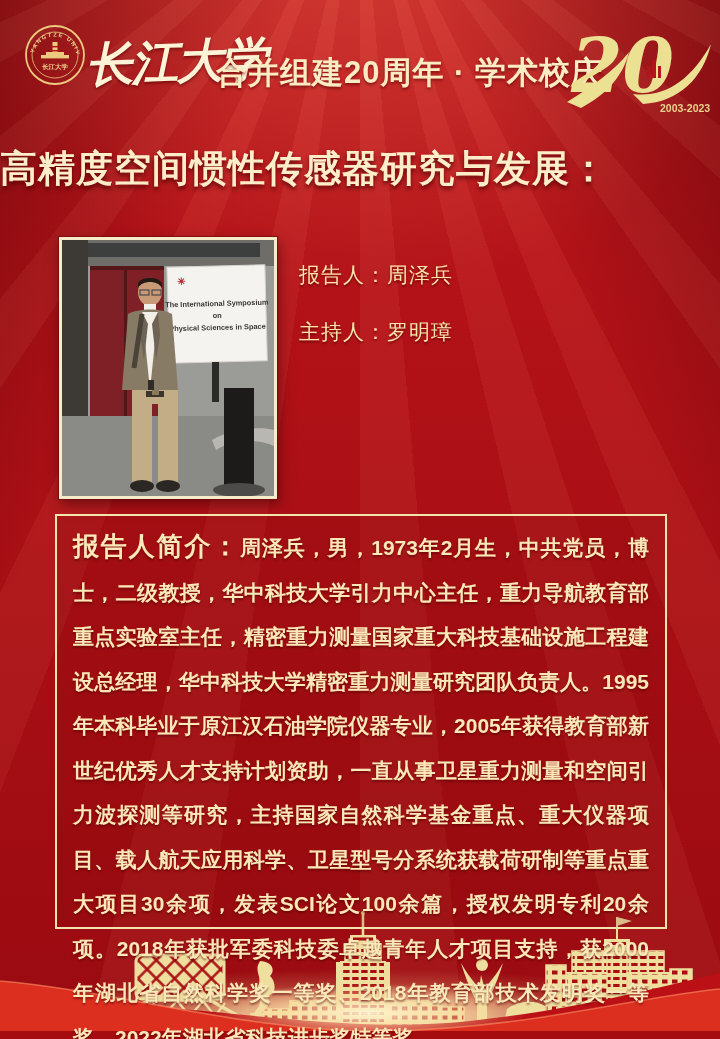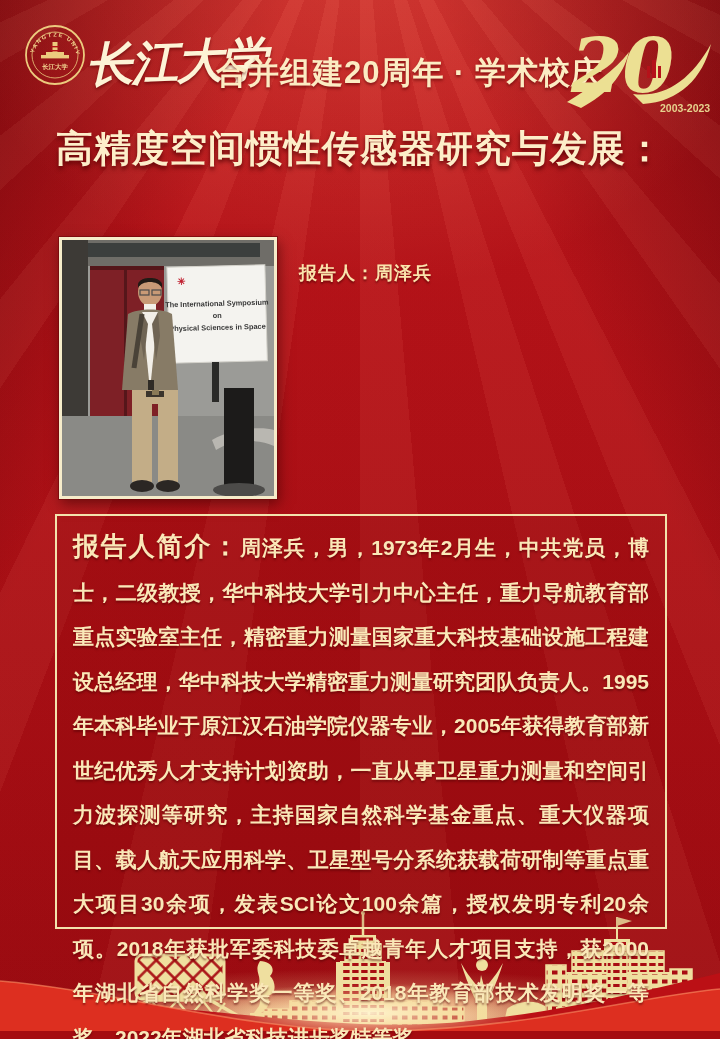--- a/index.html
+++ b/index.html
@@ -19,31 +19,31 @@
   
   .seal{position:absolute;left:24px;top:24px;width:62px;height:62px;}
   .calli{position:absolute;left:86px;top:30px;width:130px;height:70px;
     font-family:"DejaVu Serif",serif;font-style:italic;font-weight:bold;
     font-size:47px;line-height:66px;color:#fdf3d6;letter-spacing:-2px;
     transform:rotate(-2deg);text-shadow:0 2px 3px rgba(90,0,4,.6);white-space:nowrap;}
   .subtitle{position:absolute;left:216px;top:52px;font-size:31px;font-weight:bold;
     color:#fcecc3;letter-spacing:1px;text-shadow:0 2px 3px rgba(90,0,4,.6);white-space:nowrap;}
   .logo20{position:absolute;left:563px;top:10px;width:152px;height:108px;}
   
-  .title{position:absolute;top:124px;left:0;width:720px;text-align:center;
+  .title{position:absolute;top:144px;left:0;width:720px;
     font-size:37px;font-weight:bold;color:#fdeec9;line-height:50px;
     text-shadow:0 3px 4px rgba(80,0,3,.8);letter-spacing:1px;}
   
   .photo{position:absolute;left:59px;top:237px;width:218px;height:262px;margin:0;
     border:3px solid #f6ecca;box-sizing:border-box;
     box-shadow:0 0 0 1px rgba(110,8,10,.65), 2px 5px 12px rgba(55,0,0,.55);
     background:#8f8d88;}
   .photo svg{display:block;width:100%;height:100%;}
   .info-list{position:absolute;left:299px;top:261px;}
-  .info-row{height:30px;margin-bottom:27px;font-size:18px;font-weight:bold;
+  .info-row{height:30px;margin-bottom:27px;font-size:21px;font-weight:normal;
     color:#fae4ac;letter-spacing:1px;white-space:nowrap;
     text-shadow:0 2px 2px rgba(80,0,3,.6);}
   
   .bio-box{position:absolute;left:55px;top:514px;width:612px;height:415px;
     box-sizing:border-box;border:2px solid #f3e3ad;background:rgba(125,5,9,.16);
     padding:8px 16px 8px 16px;z-index:5;}
   .bio-box p{margin:0;font-size:21px;font-weight:bold;color:#fae8b8;
     line-height:44.5px;text-align:justify;text-shadow:0 2px 2px rgba(80,0,3,.5);}
   .bio-lead{font-size:26px;letter-spacing:1px;}
   
@@ -136,20 +136,21 @@
         <rect x="70" y="164" width="20" height="78" fill="#c3ad87"></rect>
         <rect x="96" y="164" width="20" height="78" fill="#c3ad87"></rect>
         <ellipse cx="80" cy="246" rx="12" ry="6" fill="#2b2724"></ellipse>
         <ellipse cx="106" cy="246" rx="12" ry="6" fill="#2b2724"></ellipse>
       </g>
     </svg>
   </figure>
 
   <div class="info-list">
     <div class="info-row"><span>报告人：</span><span>周泽兵</span></div>
+    <div class="info-row"><span>主持人：</span><span>罗明璋</span></div>
   </div>
 
   <section class="bio-box">
     <p><span class="bio-lead">报告人简介：</span><span>周泽兵，男，1973年2月生，中共党员，博士，二级教授，华中科技大学引力中心主任，重力导航教育部重点实验室主任，精密重力测量国家重大科技基础设施工程建设总经理，华中科技大学精密重力测量研究团队负责人。1995年本科毕业于原江汉石油学院仪器专业，2005年获得教育部新世纪优秀人才支持计划资助，一直从事卫星重力测量和空间引力波探测等研究，主持国家自然科学基金重点、重大仪器项目、载人航天应用科学、卫星型号分系统获载荷研制等重点重大项目30余项，发表SCI论文100余篇，授权发明专利20余项。2018年获批军委科技委卓越青年人才项目支持，获2000年湖北省自然科学奖一等奖、2018年教育部技术发明奖一等奖、2022年湖北省科技进步奖特等奖。</span></p>
   </section>
 
   <svg class="skyline" viewBox="0 0 720 134">
     <defs>
       <radialGradient id="glow" cx="50%" cy="50%" r="50%">
         <stop offset="0%" stop-color="#fff7d8" stop-opacity="0.95"></stop>

